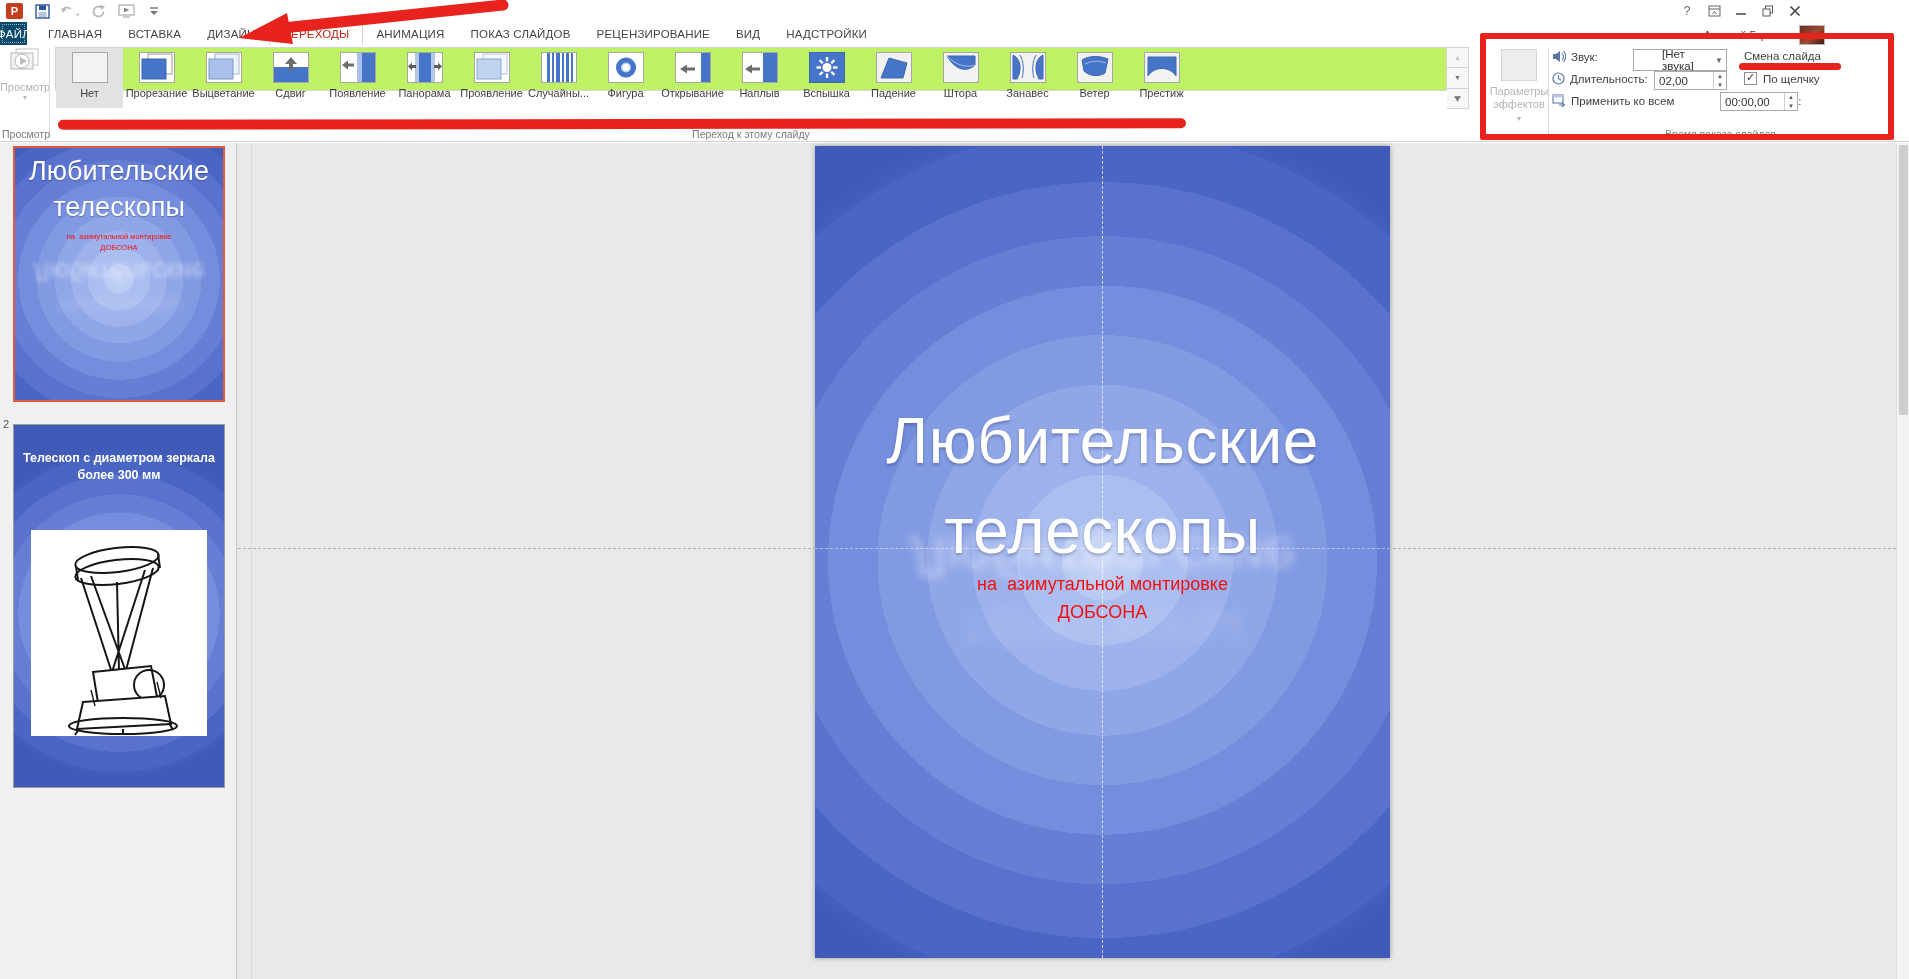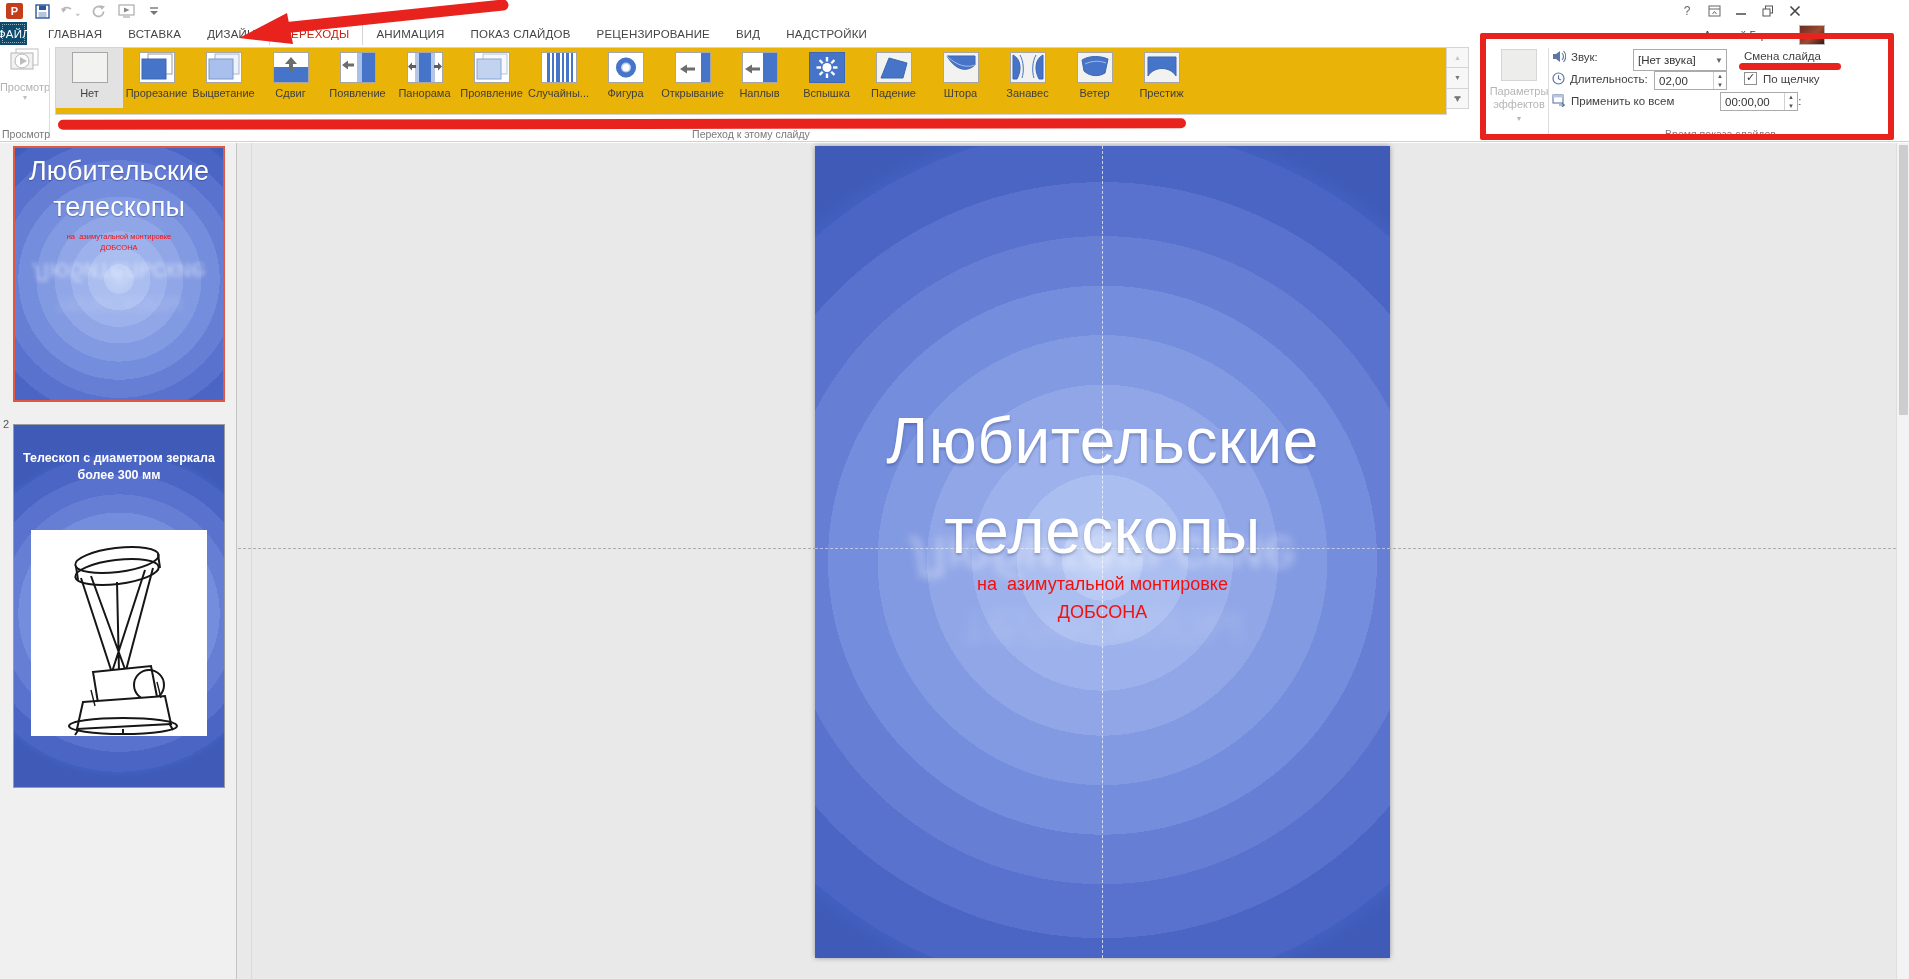--- a/index.html
+++ b/index.html
@@ -28,36 +28,36 @@
   .tab.active { background:#fff; color:#c52314; border:1px solid #d5d5d5; border-bottom:none; height:23px; }
 
   
   #ribbon { position:absolute; left:0; top:45px; width:1909px; height:97px; background:#fff; border-bottom:1px solid #cfcfcf; z-index:4; }
   .vsep { position:absolute; top:3px; width:1px; height:90px; background:#dcdcdc; }
   .group-label { position:absolute; top:83px; font-size:10.5px; color:#7a7a7a; text-align:center; }
 
   #preview-btn { position:absolute; left:3px; top:2px; width:44px; height:78px; display:flex; flex-direction:column; align-items:center; }
   #preview-btn .lbl { font-size:11px; color:#b3b3b3; margin-top:4px; }
 
-  #gallery { position:absolute; left:55px; top:2px; width:1392px; height:68px; border:1px solid #d4d4d4; background:#eab308; display:flex; }
+  #gallery { position:absolute; left:55px; top:2px; width:1392px; height:44px; border:1px solid #d4d4d4; background:#bef264; display:flex; }
   .t-item { width:67px; height:60px; display:flex; flex-direction:column; align-items:center; padding-top:4px; }
   .t-item.selected { background:#e2e2e2; }
   .t-icon { width:36px; height:31px; }
   .t-label { font-size:11px; color:#3f3f3f; margin-top:4px; white-space:nowrap; }
   #gallery-scroll { position:absolute; left:1447px; top:2px; width:22px; height:62px; border:1px solid #d4d4d4; border-left:none; display:flex; flex-direction:column; }
   .gs-btn { flex:1; border-bottom:1px solid #d4d4d4; background:#f7f7f7; display:flex; align-items:center; justify-content:center; font-size:7px; color:#777; }
   .gs-btn:last-child { border-bottom:none; }
 
   #effect-options { position:absolute; left:1492px; top:2px; width:54px; height:80px; display:flex; flex-direction:column; align-items:center; }
   #effect-options .icon-box { width:36px; height:32px; background:#ededeb; border:1px solid #d6d6d4; margin-top:2px; }
   #effect-options .lbl { font-size:11px; color:#b5b5b5; text-align:center; line-height:13px; margin-top:4px; }
 
   .timing-row { position:absolute; display:flex; align-items:center; }
   .timing-label { font-size:11.5px; color:#3f3f3f; }
-  .combo { height:22px; background:#fff; border:1px solid #ababab; display:flex; align-items:center; font-size:11.5px; color:#333; }
+  .combo { height:22px; background:#fff; border:1px solid #ababab; display:flex; align-items:center; font-size:11.5px; color:#333;padding-left:24px; }
   .combo .val { padding:0 4px; flex:1; }
   .combo .caret { width:14px; text-align:center; font-size:8px; color:#666; }
   .spin { height:19px; background:#fff; border:1px solid #ababab; display:flex; align-items:center; font-size:11.5px; color:#333; }
   .spin .val { padding:0 4px; flex:1; }
   .spin .arrows { width:13px; height:100%; border-left:1px solid #d0d0d0; display:flex; flex-direction:column; }
   .spin .arrows span { flex:1; display:flex; align-items:center; justify-content:center; font-size:6px; color:#555; }
   .chk { width:13px; height:13px; border:1px solid #8f8f8f; background:#fff; display:inline-flex; align-items:center; justify-content:center; font-size:11px; color:#333; }
   .chk .mark { display:none; margin-top:-2px; }
   .chk.checked .mark { display:block; }
 

